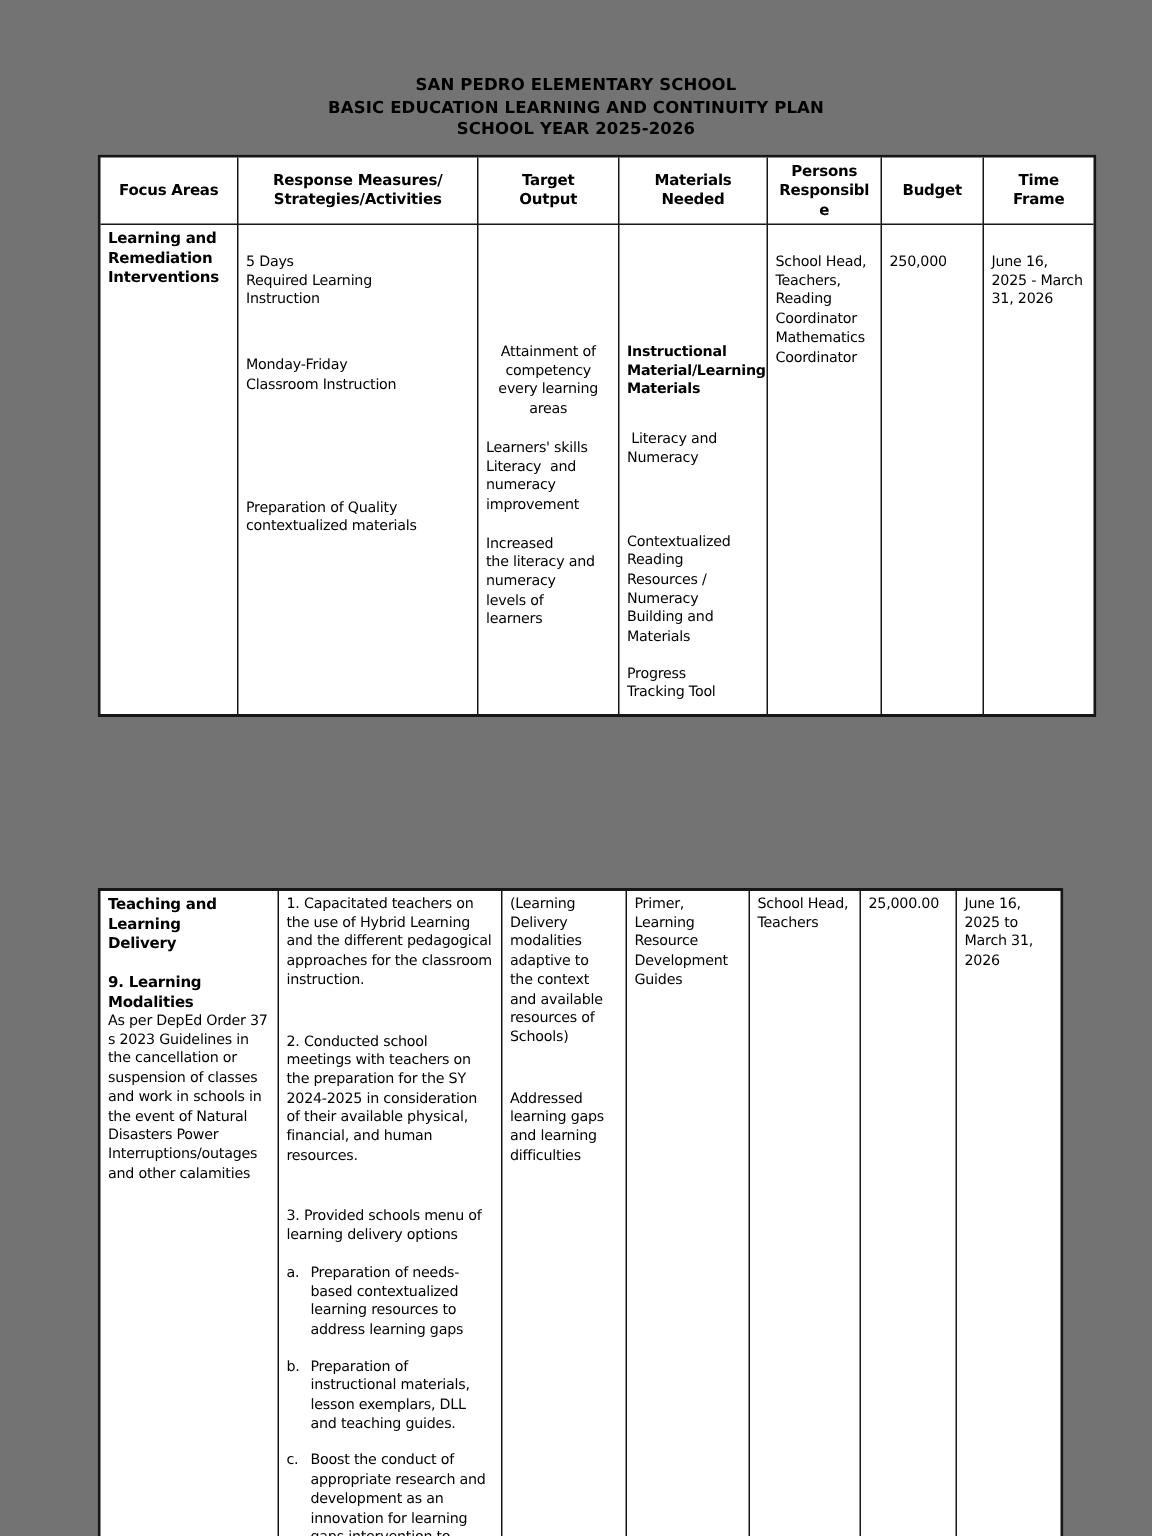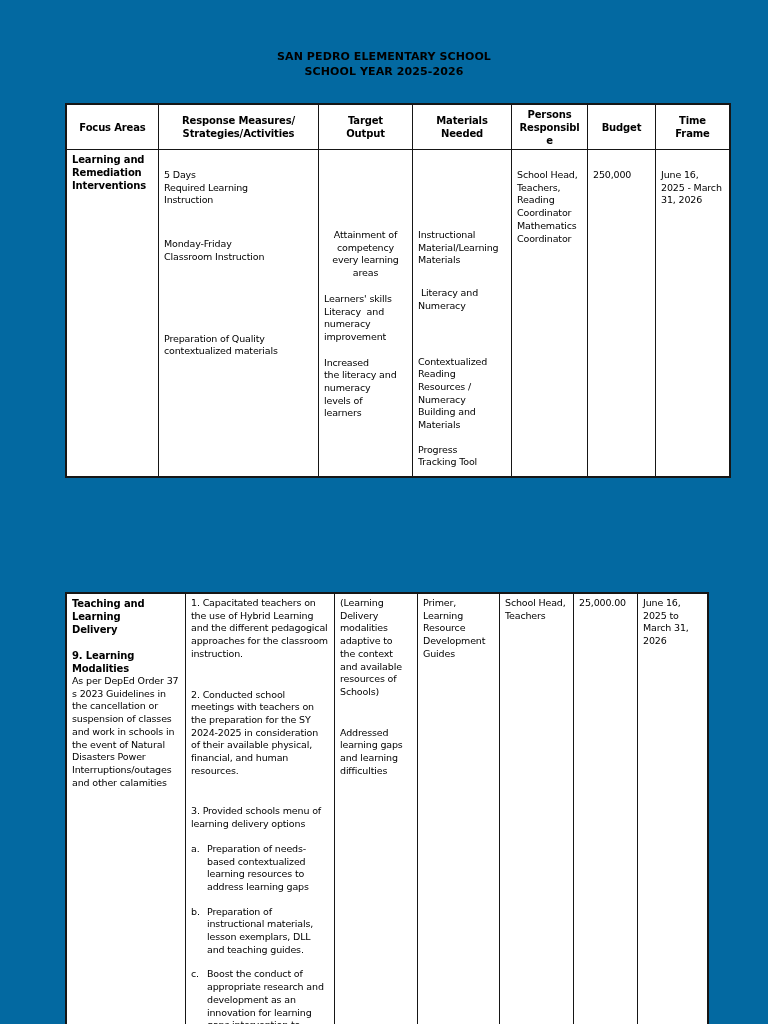--- a/index.html
+++ b/index.html
@@ -1,17 +1,17 @@
 <!DOCTYPE html>
 <html><head>
 <meta charset="utf-8">
 <style>
   html, body { margin:0; padding:0; background:#ffffff; }
   .page {
-    position:relative; width:768px; height:1024px; background:#0369a1;
+    position:relative; width:768px; height:1024px; background:#737373;
     overflow:hidden; color:#000;
     font-family:"DejaVu Sans", "Liberation Sans", sans-serif;
   }
   .doc-title {
     position:absolute; top:50px; left:0; width:768px;
     text-align:center; font-weight:bold; font-size:11px; line-height:14.5px;
     letter-spacing:0.1px;
   }
   .tbl {
     position:absolute; box-sizing:border-box; background:#fff;
@@ -39,39 +39,40 @@
     text-align:center; white-space:pre-line; padding:2px 3px;
   }
   .txt { white-space:pre-wrap; }
   .bold { font-weight:bold; font-size:10px; line-height:13px; }
   
   .resp1 { margin-top:16px; }
   .resp2 { margin-top:31px; }
   .resp3 { margin-top:69px; }
   .tgt1  { margin-top:76px;text-align:center; }
   .tgt2, .tgt3 { margin-top:13px; }
-  .mat1  { margin-top:76px; }
+  .mat1  { margin-top:76px;font-weight:bold; }
   .mat2  { margin-top:20px; }
   .mat3  { margin-top:43px; }
   .mat4  { margin-top:12px; }
   .per1, .bud1, .tim1 { margin-top:16px; }
   
   .t2sub { margin-top:13px; }
   .gap   { margin-top:28px; }
   .li { display:flex; margin-top:12px; }
   .li .mk { width:16px; flex:none; }
   .li .tx { flex:1; white-space:pre-wrap; }
 </style>
 </head>
 <body>
 
 <div class="page">
 
   <div class="doc-title">
     <div>SAN PEDRO ELEMENTARY SCHOOL</div>
+    <div>BASIC EDUCATION LEARNING AND CONTINUITY PLAN</div>
     <div>SCHOOL YEAR 2025-2026</div>
   </div>
 
   <div class="tbl" id="table1">
 
     <div class="cell hcell c0">Focus Areas</div>
     <div class="cell hcell">Response Measures/
 Strategies/Activities</div>
     <div class="cell hcell">Target
 Output</div>

